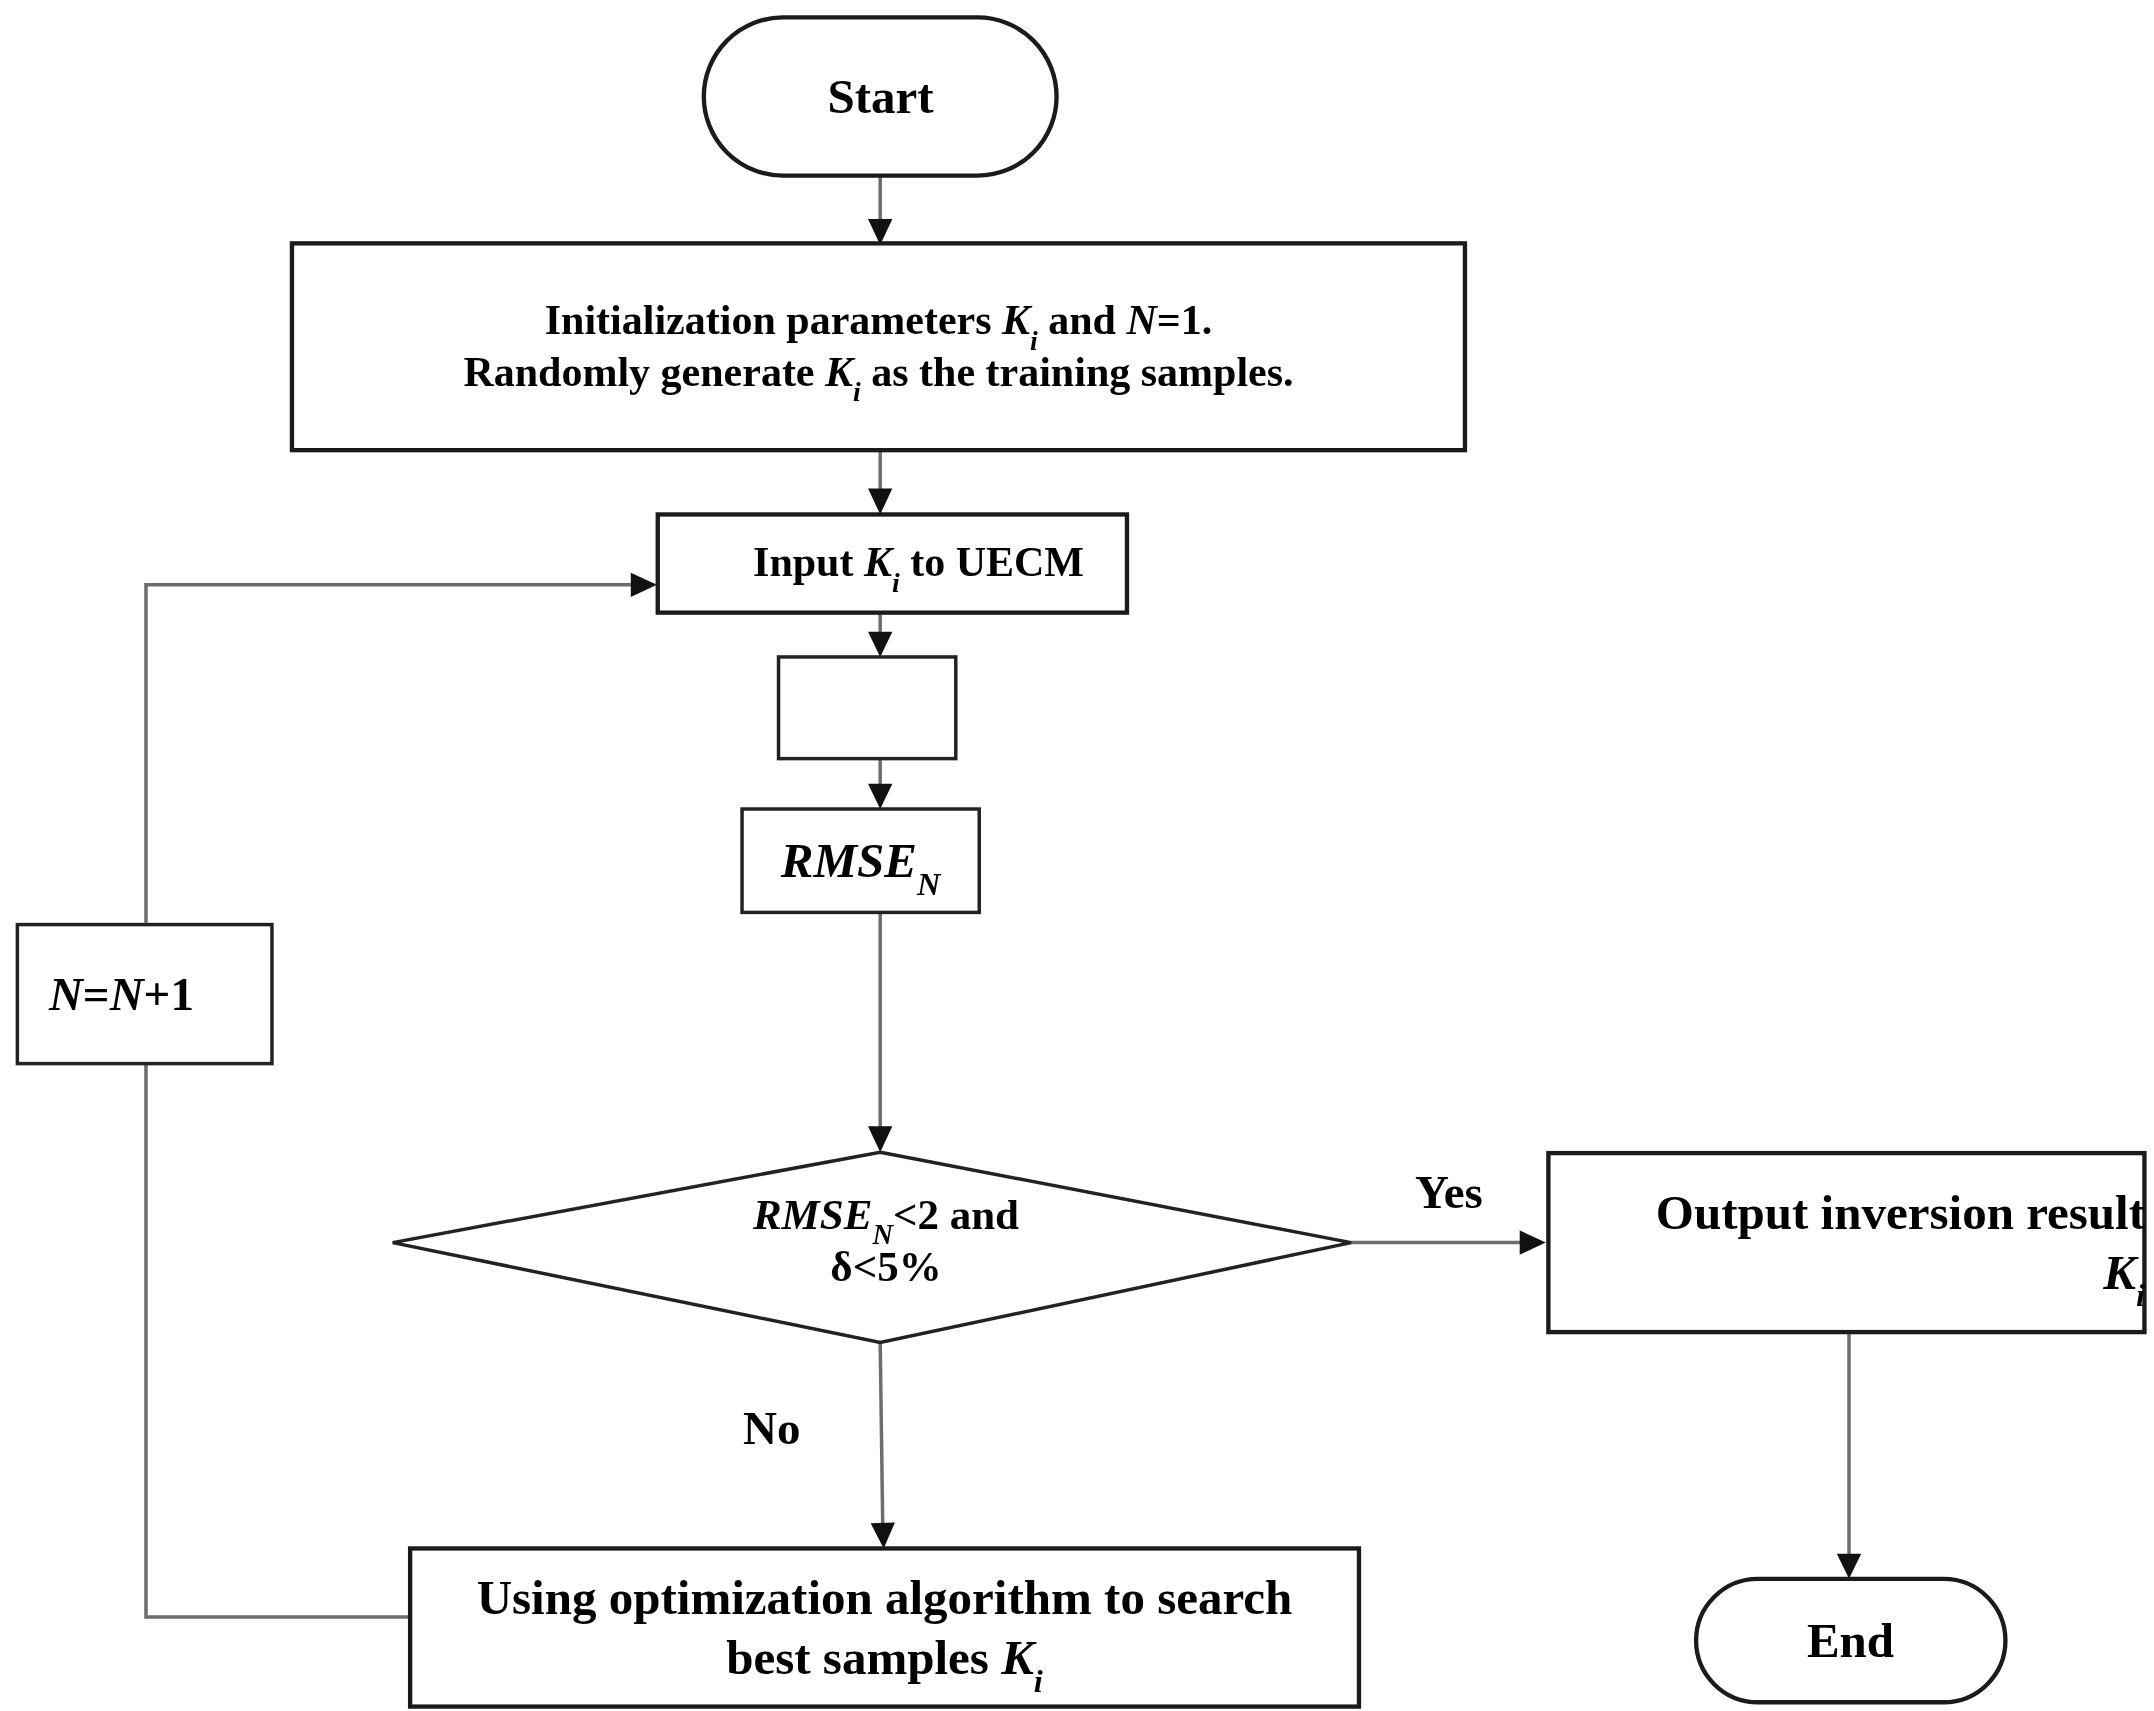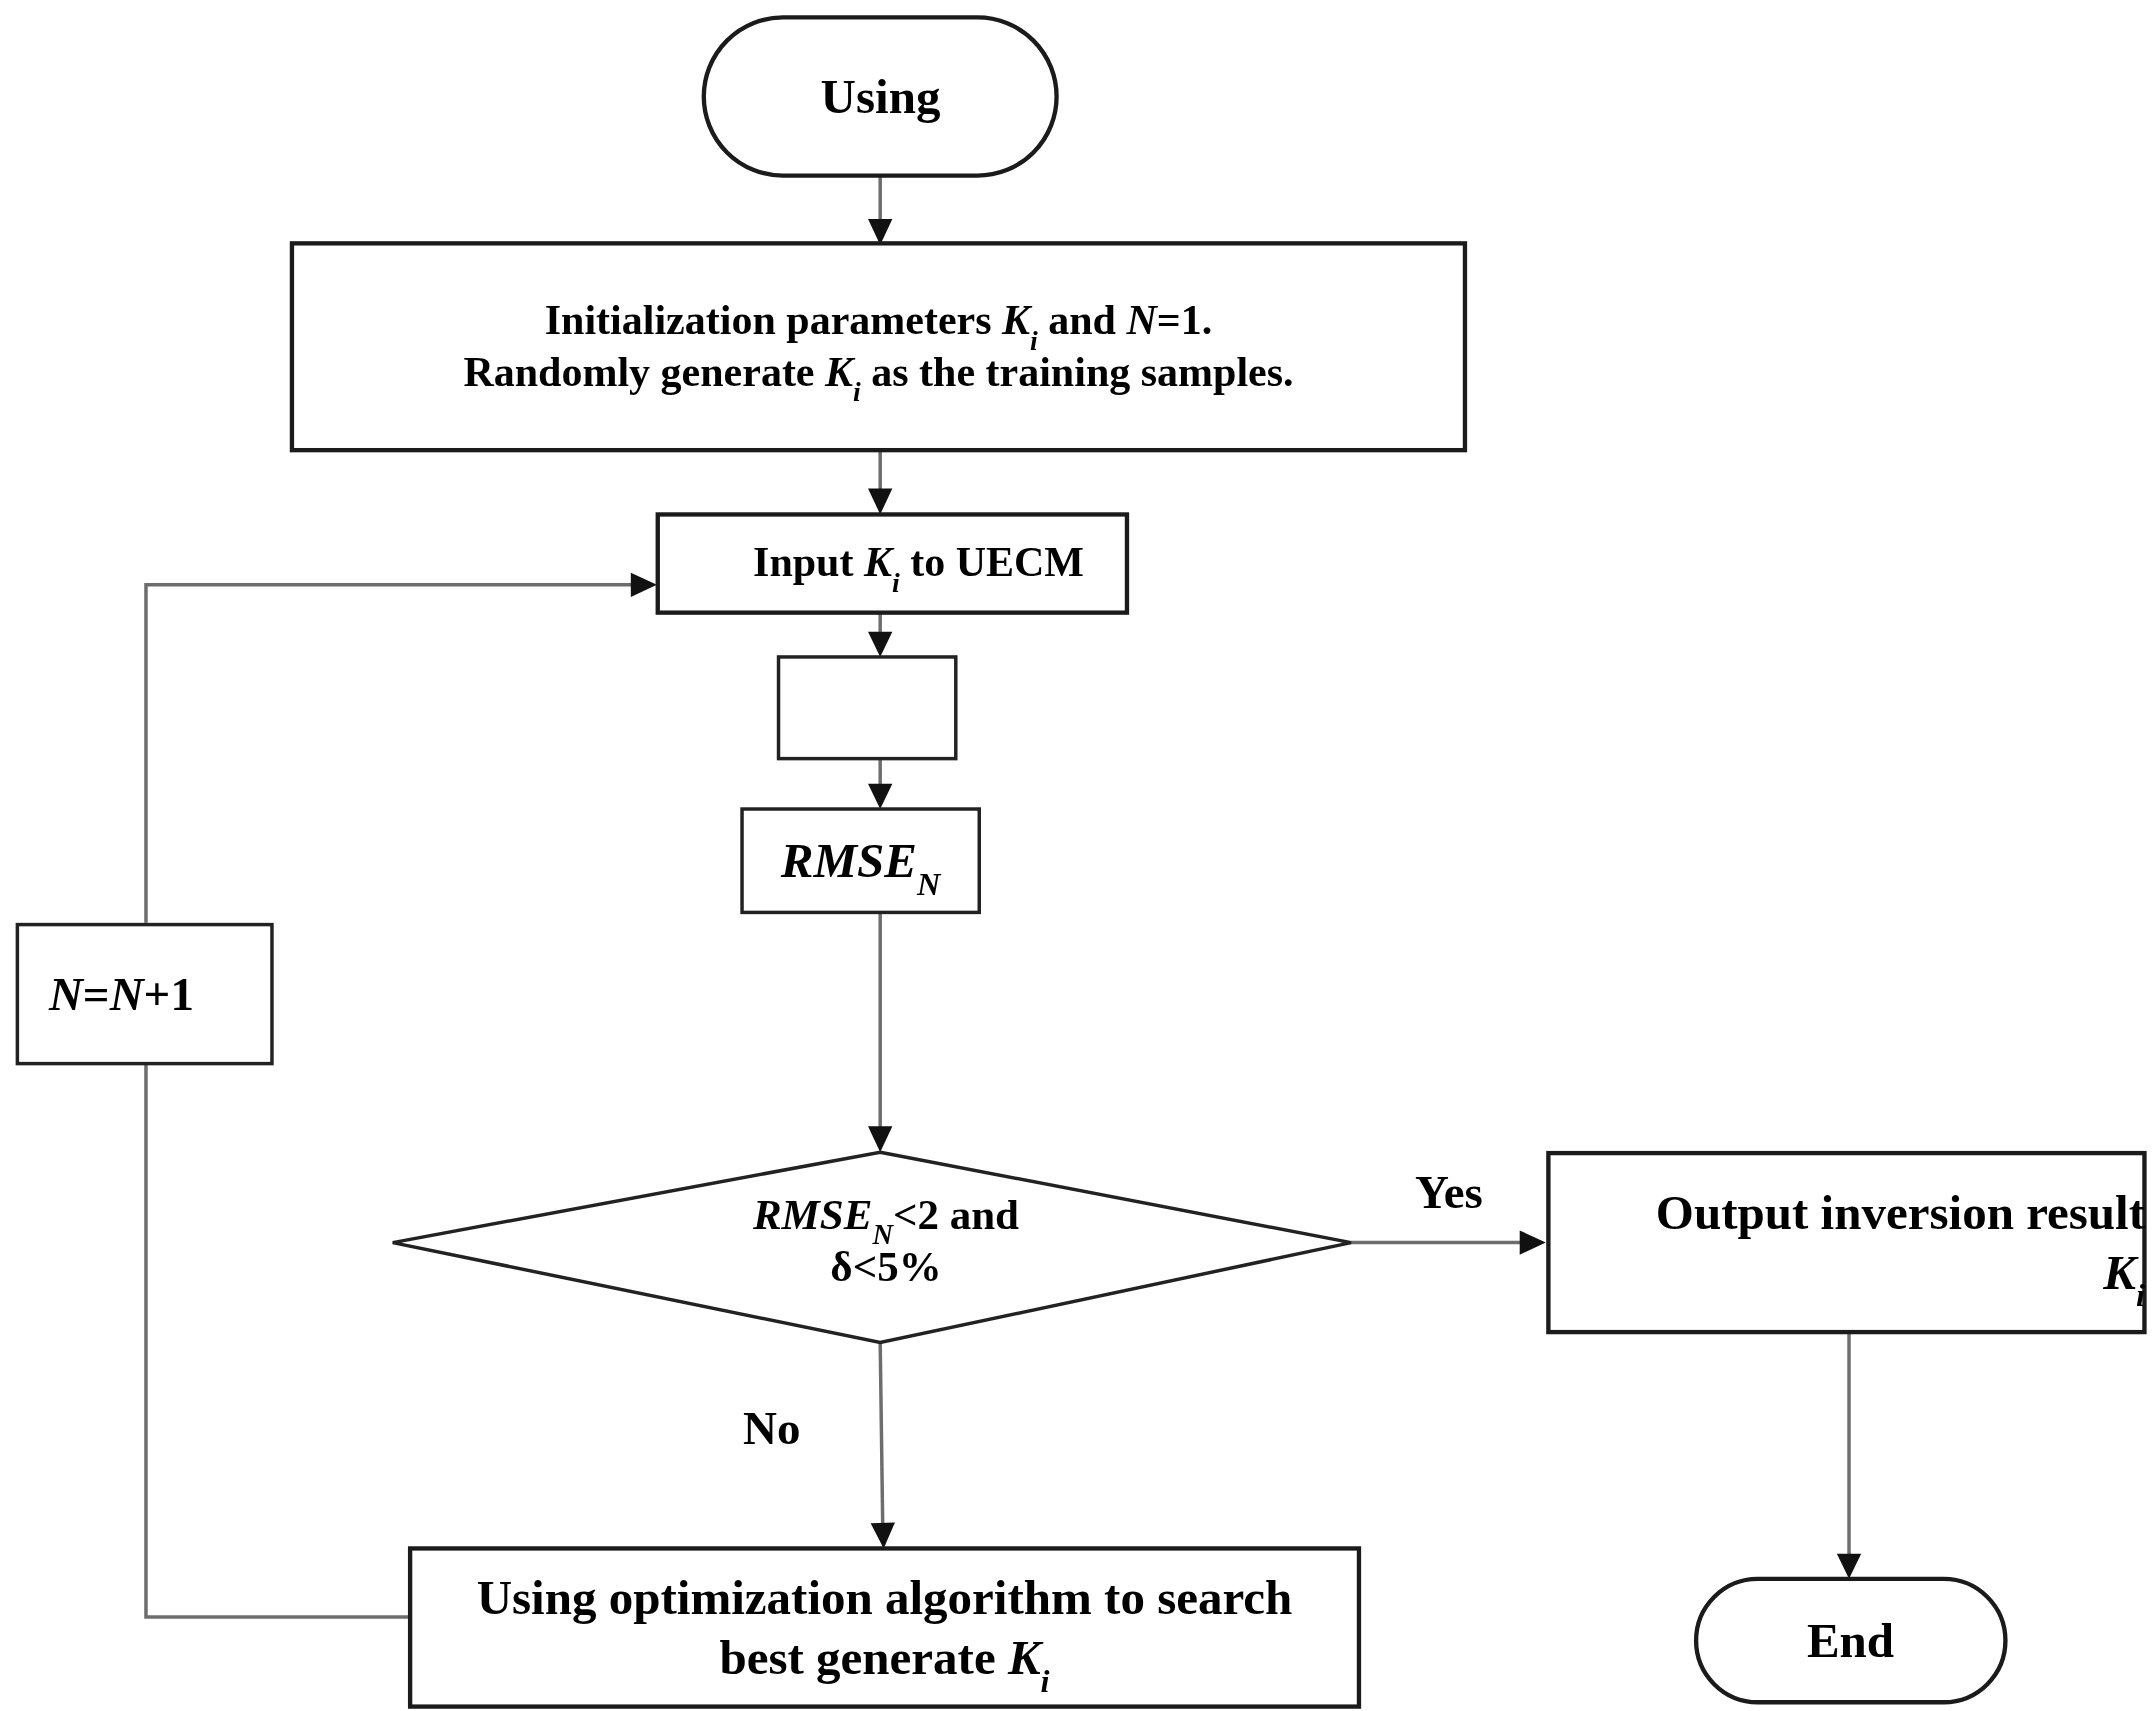--- a/index.html
+++ b/index.html
@@ -158,21 +158,21 @@
     <rect class="node-shape" x="1782" y="1327" width="686" height="206"></rect>
 
     <rect class="node-shape" x="1952" y="1817" width="356" height="142" rx="71" ry="71"></rect>
 
     <rect class="node-shape" x="472" y="1782" width="1092" height="182"></rect>
 
     <rect class="node-shape-thin" x="20" y="1064" width="293" height="160"></rect>
   </svg>
 
   <div class="node-label" id="label-start">
-    <span class="ln">Using</span>
+    <span class="ln">Start</span>
   </div>
 
   <div class="node-label" id="label-init">
     <span class="ln"><span>Initialization parameters </span><span class="it">K</span><span class="sub">i</span><span> and </span><span class="it">N</span><span>=1.</span></span>
     <span class="ln"><span>Randomly generate </span><span class="it">K</span><span class="sub">i</span><span> as the training samples.</span></span>
   </div>
 
   <div class="node-label" id="label-input">
     <span class="ln"><span>Input </span><span class="it">K</span><span class="sub">i</span><span> to UECM</span></span>
   </div>
@@ -191,21 +191,21 @@
     <span class="ln">Output inversion result</span>
     <span class="ln"><span class="it">K</span><span class="sub">i</span></span>
   </div>
 
   <div class="node-label" id="label-end">
     <span class="ln">End</span>
   </div>
 
   <div class="node-label" id="label-optimize">
     <span class="ln">Using optimization algorithm to search</span>
-    <span class="ln"><span>best generate </span><span class="it">K</span><span class="sub">i</span></span>
+    <span class="ln"><span>best samples </span><span class="it">K</span><span class="sub">i</span></span>
   </div>
 
   <div class="node-label" id="label-increment">
     <span class="ln"><span class="it">N</span><span>=</span><span class="it">N</span><span>+1</span></span>
   </div>
 
   <div class="edge-label" id="label-yes">Yes</div>
 
   <div class="edge-label" id="label-no">No</div>
 

